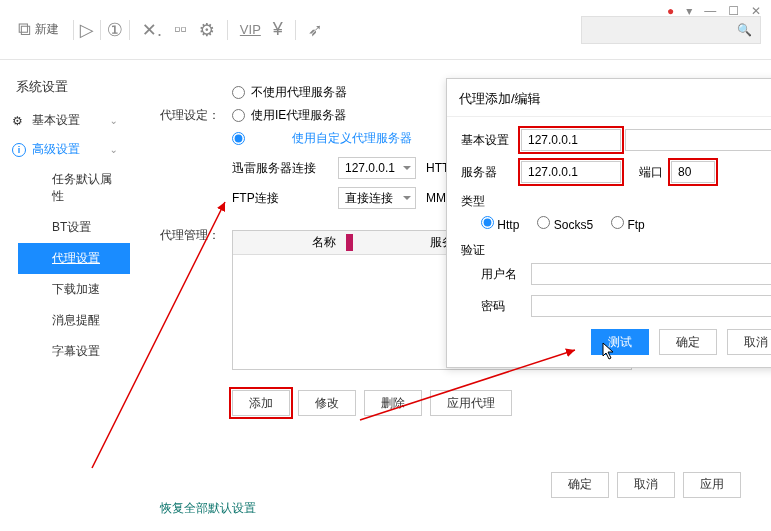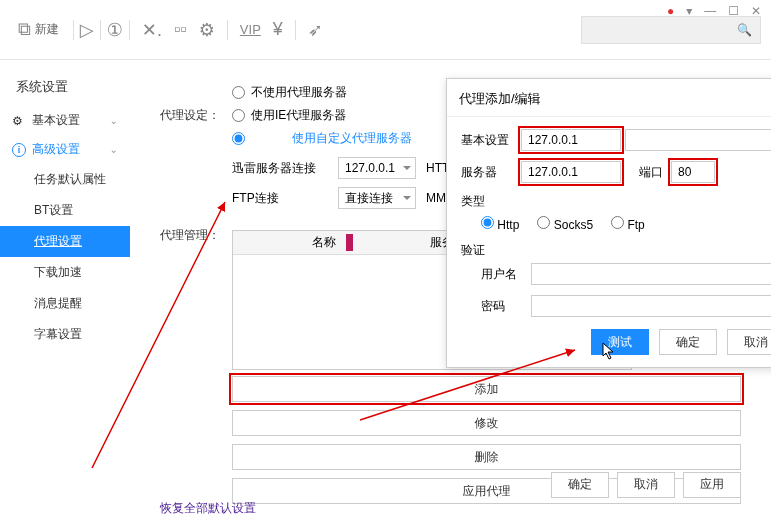--- a/index.html
+++ b/index.html
@@ -14,21 +14,21 @@
 .searchbox { margin-left: auto; width: 180px; height: 28px; background: #f0f0f0; border: 1px solid #e0e0e0; display: flex; align-items: center; padding: 0 8px; color: #aaa; }
 .searchbox .mag { margin-left: auto; }
 
 
 .main { display: flex; height: calc(100% - 60px); background: #fff; }
 .sidebar { width: 130px; padding-top: 14px; }
 .sidebar h3 { font-size: 13px; font-weight: normal; color: #333; padding: 4px 16px 10px; }
 .side-group { padding: 6px 12px; display: flex; align-items: center; gap: 6px; color: #333; }
 .side-group .chev { margin-left: auto; color: #999; font-size: 10px; }
 .side-group.adv { color: #1a8cff; }
-.side-item { padding: 7px 12px 7px 34px; color: #333; }
+.side-item { padding: 7px 12px 7px 34px; color: #333; margin-left: 18px; }
 .side-item.active { background: #1a8cff; color: #fff; text-decoration: underline; }
 .gear-ic { width: 14px; height: 14px; display: inline-block; }
 .info-ic { width: 14px; height: 14px; border: 1.5px solid #1a8cff; border-radius: 50%; display: inline-flex; align-items: center; justify-content: center; color: #1a8cff; font-size: 9px; font-weight: bold; }
 
 .content { flex: 1; padding: 24px 30px 0 30px; position: relative; }
 .row { display: flex; align-items: center; margin-bottom: 10px; }
 .lbl { width: 68px; color: #333; text-align: left; }
 .radio-stack { display: flex; flex-direction: column; gap: 6px; margin-left: 4px; }
 .radio-line { display: flex; align-items: center; gap: 6px; }
 input[type=radio] { width: 13px; height: 13px; accent-color: #1a8cff; }
@@ -36,27 +36,27 @@
 .sub-row { margin-left: 72px; display: flex; align-items: center; gap: 10px; margin-bottom: 8px; }
 .sel-box { border: 1px solid #ccc; height: 22px; padding: 0 18px 0 6px; min-width: 78px; background: #fff; position: relative; display: inline-flex; align-items: center; }
 .sel-box::after { content: ""; position: absolute; right: 4px; top: 8px; border: 4px solid transparent; border-top-color: #888; }
 
 .table-wrap { margin-left: 72px; border: 1px solid #ccc; height: 140px; width: 400px; background: #fff; }
 .thead { display: flex; background: #f5f5f5; border-bottom: 1px solid #ddd; height: 24px; align-items: center; }
 .thead > div { padding: 0 10px; border-right: 7px solid #be185d; text-align: right; }
 .thead > div:first-child { width: 120px; }
 .thead > div:nth-child(2) { width: 130px; }
 
-.btn-row { margin-left: 72px; margin-top: 6px; display: flex; gap: 8px; flex-direction: column; }
+.btn-row { margin-left: 72px; margin-top: 20px; display: flex; gap: 8px; }
 .btn { border: 1px solid #ccc; background: #fff; height: 26px; padding: 0 16px; display: inline-flex; align-items: center; color: #333; cursor: pointer; }
 .btn-row .btn { min-width: 56px; justify-content: center; }
 .redbox { outline: 2px solid #d00; outline-offset: 1px; }
 
 .footer { position: absolute; bottom: 14px; left: 30px; right: 30px; display: flex; align-items: center; }
-.footer .restore { color: #4c1d95; margin-top: 48px; }
+.footer .restore { color: #0f766e; margin-top: 48px; }
 .footer .fbtns { margin-left: auto; display: flex; gap: 8px; }
 
 
 .modal { position: absolute; top: 78px; left: 446px; width: 354px; background: #fff; border: 1px solid #ccc; box-shadow: 0 2px 8px rgba(0,0,0,.15); }
 .modal-head { display: flex; align-items: center; padding: 10px 12px 8px; border-bottom: 1px solid #eee; }
 .modal-head .mtitle { font-size: 13px; }
 .modal-head .close { margin-left: auto; font-size: 16px; color: #666; cursor: pointer; }
 .modal-body { padding: 12px 14px; }
 .mrow { display: flex; align-items: center; margin-bottom: 10px; }
 .mlbl { width: 60px; }

